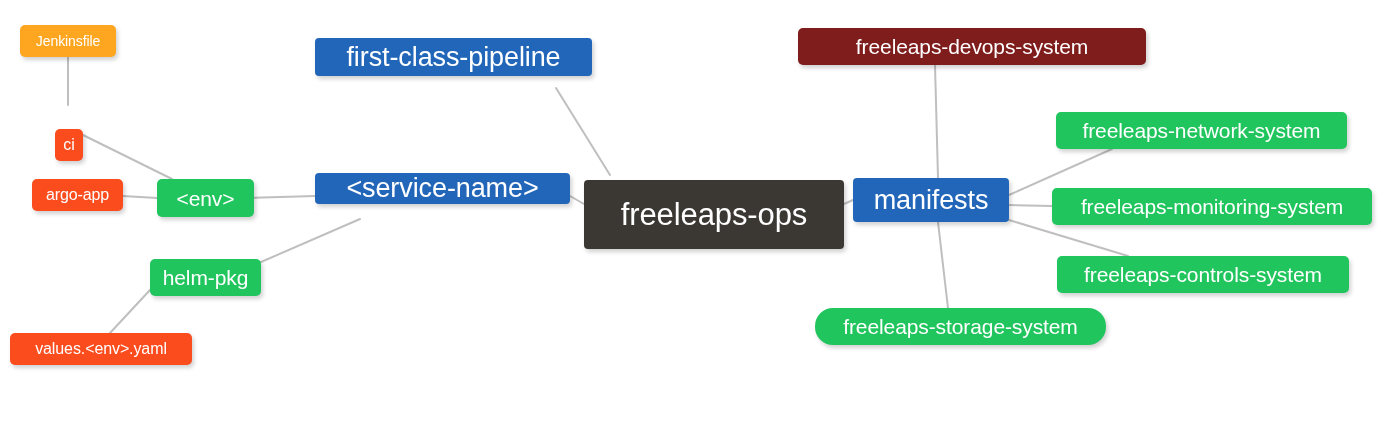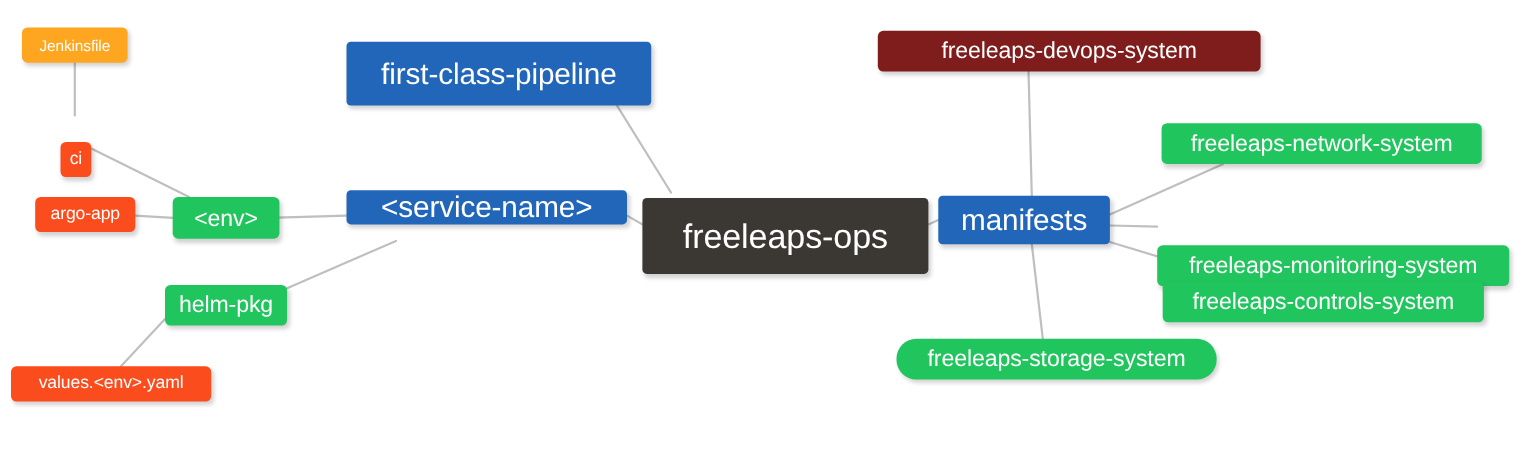--- a/index.html
+++ b/index.html
@@ -83,27 +83,27 @@
       <line x1="150" y1="290" x2="110" y2="333" stroke="#bfbfbf" stroke-width="2" stroke-linecap="round"></line>
       <line x1="938" y1="178" x2="935" y2="65" stroke="#bfbfbf" stroke-width="2" stroke-linecap="round"></line>
       <line x1="1009" y1="195" x2="1112" y2="149" stroke="#bfbfbf" stroke-width="2" stroke-linecap="round"></line>
       <line x1="1009" y1="205" x2="1052" y2="206" stroke="#bfbfbf" stroke-width="2" stroke-linecap="round"></line>
       <line x1="1009" y1="220" x2="1128" y2="256" stroke="#bfbfbf" stroke-width="2" stroke-linecap="round"></line>
       <line x1="938" y1="222" x2="948" y2="308" stroke="#bfbfbf" stroke-width="2" stroke-linecap="round"></line>
     </svg>
   <div id="node-layer">
       <div class="mm-node lv-root" style="left: 584px; top: 170px; width: 260px; height: 69px; background: rgb(59, 55, 51);">freeleaps-ops</div>
       <div class="mm-node lv-1" style="left: 315px; top: 173px; width: 255px; height: 31px; background: rgb(34, 102, 186);">&lt;service-name&gt;</div>
-      <div class="mm-node lv-1" style="left: 315px; top: 38px; width: 277px; height: 58px; background: rgb(34, 102, 186);">first-class-pipeline</div>
+      <div class="mm-node lv-1" style="left: 315px; top: 38px; width: 277px; height: 38px; background: rgb(34, 102, 186);">first-class-pipeline</div>
       <div class="mm-node lv-1" style="left: 853px; top: 178px; width: 156px; height: 44px; background: rgb(34, 102, 186);">manifests</div>
       <div class="mm-node lv-2" style="left: 157px; top: 179px; width: 97px; height: 38px; background: rgb(33, 197, 93);">&lt;env&gt;</div>
       <div class="mm-node lv-2" style="left: 150px; top: 259px; width: 111px; height: 37px; background: rgb(33, 197, 93);">helm-pkg</div>
       <div class="mm-node lv-2" style="left: 798px; top: 28px; width: 348px; height: 37px; background: #7f1d1d;">freeleaps-devops-system</div>
       <div class="mm-node lv-2" style="left: 1056px; top: 112px; width: 291px; height: 37px; background: rgb(33, 197, 93);">freeleaps-network-system</div>
-      <div class="mm-node lv-2" style="left: 1052px; top: 188px; width: 320px; height: 37px; background: rgb(33, 197, 93); margin-top: 35px;">freeleaps-monitoring-system</div>
+      <div class="mm-node lv-2" style="left: 1052px; top: 188px; width: 320px; height: 37px; background: rgb(33, 197, 93);">freeleaps-monitoring-system</div>
       <div class="mm-node lv-2" style="left: 1057px; top: 256px; width: 292px; height: 37px; background: rgb(33, 197, 93);">freeleaps-controls-system</div>
       <div class="mm-node lv-2" style="left: 815px; top: 308px; width: 291px; height: 37px; background: rgb(33, 197, 93); border-radius: 18px;">freeleaps-storage-system</div>
       <div class="mm-node lv-3" style="left: 32px; top: 179px; width: 91px; height: 32px; background: rgb(251, 76, 30);">argo-app</div>
       <div class="mm-node lv-3" style="left: 55px; top: 105px; width: 28px; height: 32px; background: rgb(251, 76, 30); margin-top: 24px;">ci</div>
       <div class="mm-node lv-3" style="left: 10px; top: 333px; width: 182px; height: 32px; background: rgb(251, 76, 30);">values.&lt;env&gt;.yaml</div>
       <div class="mm-node lv-4" style="left: 20px; top: 25px; width: 96px; height: 32px; background: rgb(255, 166, 33);">Jenkinsfile</div>
     </div>
 </div>
 
 </body></html>

